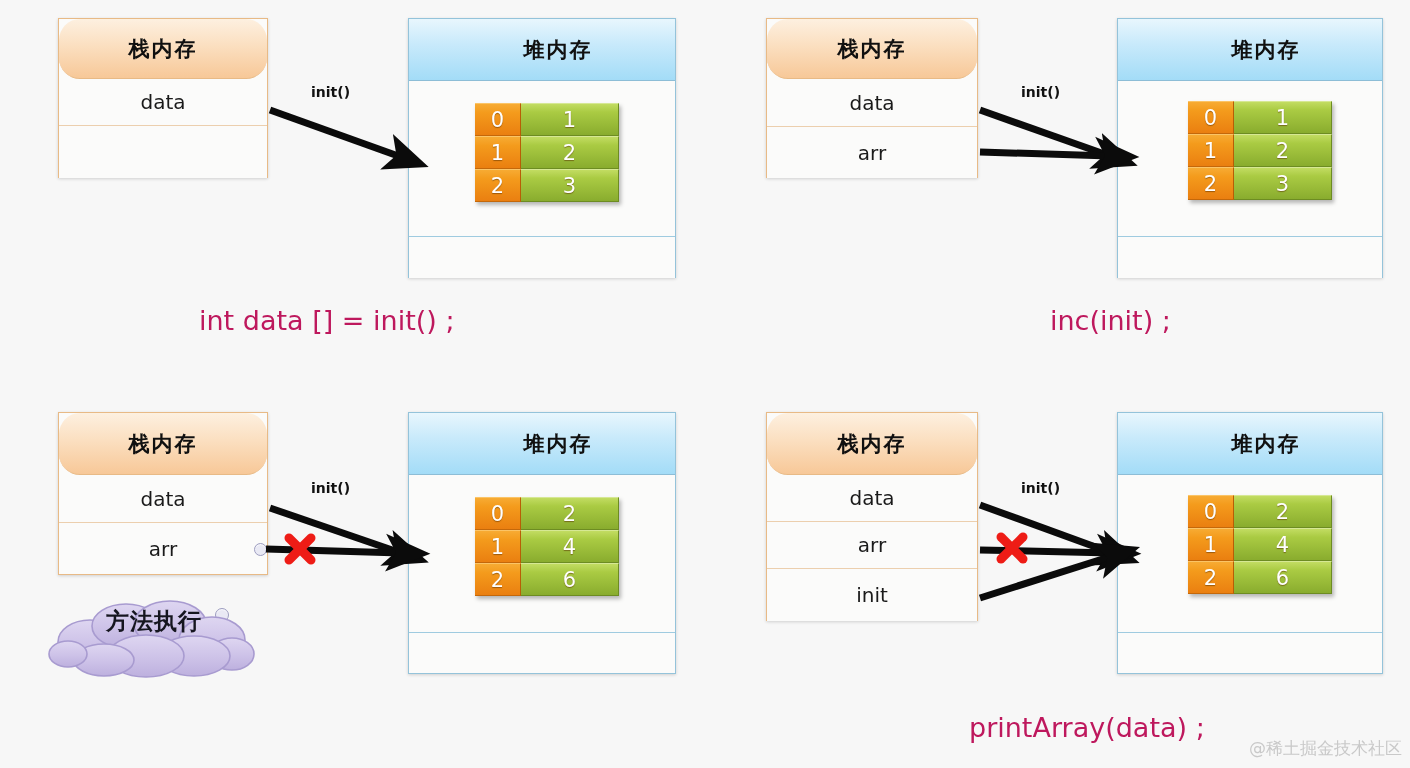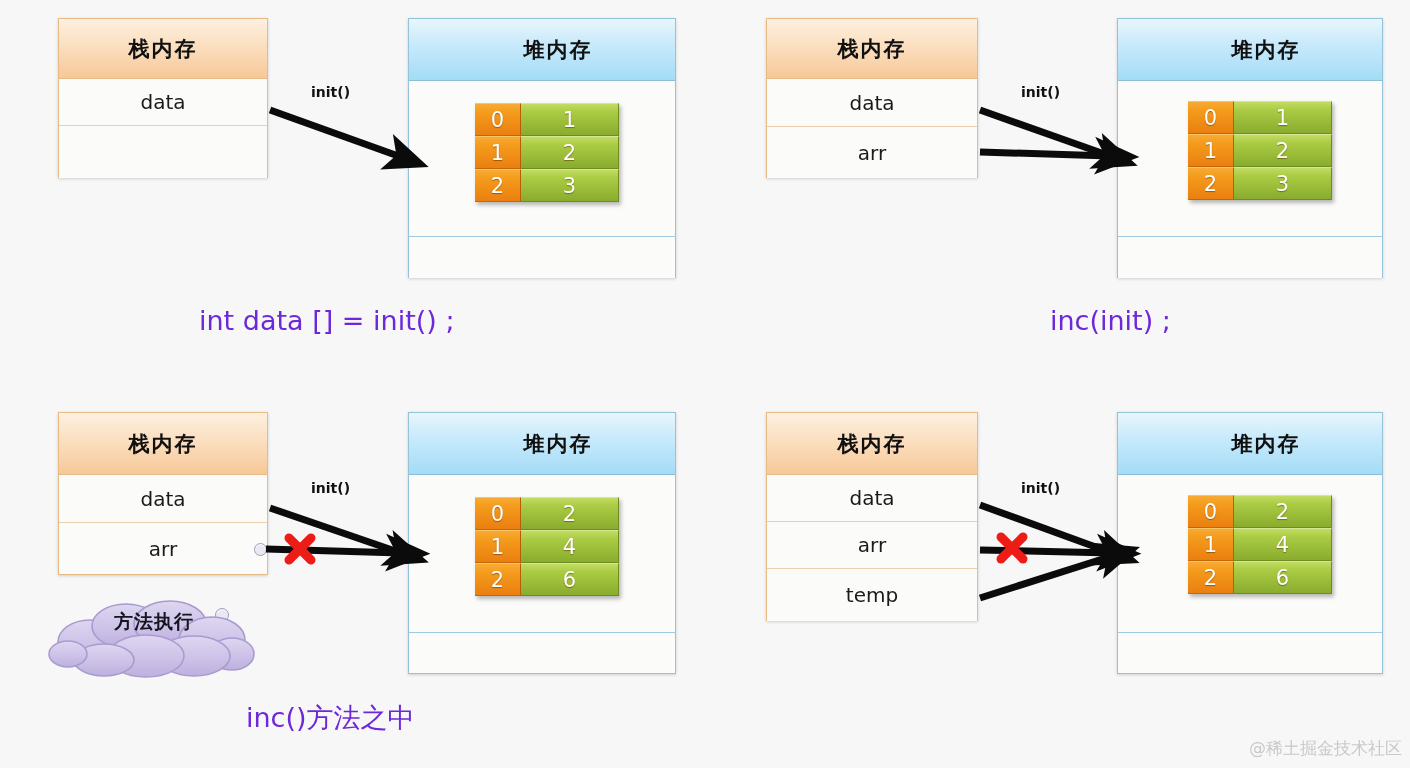--- a/index.html
+++ b/index.html
@@ -48,20 +48,21 @@
     align-items: center;
     justify-content: center;
     font-weight: bold;
     color: #101010;
     letter-spacing: 2px;
   }
   .stack-panel .panel-header {
     background: linear-gradient(to bottom, #fdf0e0 0%, #fbdfc0 45%, #f7c898 100%);
     border-bottom: 1px solid #e8ba86;
     font-size: 21px;
+    border-radius: 21px;
   }
   .heap-panel .panel-header {
     background: linear-gradient(to bottom, #e8f6fd 0%, #c9eafb 40%, #a3dcf7 100%);
     border-bottom: 1px solid #8dbdd6;
     font-size: 21px;
     padding-left: 32px;
   }
 
   .panel-row {
     box-sizing: border-box;
@@ -140,39 +141,39 @@
     font-size: 14px;
     color: #111;
     font-family: "DejaVu Sans", "Liberation Sans", sans-serif;
     white-space: nowrap;
   }
 
   
   .caption {
     position: absolute;
     font-size: 27px;
-    color: #6d28d9;
+    color: #be185d;
     white-space: nowrap;
     font-family: "DejaVu Sans", "Liberation Sans", sans-serif;
   }
 
   
   .cloud-wrap {
     position: absolute;
     left: 46px;
     top: 598px;
     width: 216px;
     height: 80px;
   }
   .cloud-text {
     position: absolute;
     left: 0; top: 10px;
     width: 216px;
     text-align: center;
-    font-size: 19px;
+    font-size: 23px;
     font-weight: bold;
     color: #15151f;
     line-height: 26px;
     letter-spacing: 1px;
     font-family: "DejaVu Sans", "Liberation Sans", sans-serif;
     z-index: 2;
   }
 
   .dot {
     position: absolute;
@@ -310,27 +311,26 @@
         <ellipse cx="100" cy="58" rx="38" ry="21"></ellipse>
         <ellipse cx="58" cy="62" rx="30" ry="16"></ellipse>
         <ellipse cx="22" cy="56" rx="19" ry="13"></ellipse>
       </g>
     </svg>
     <div class="cloud-text">
       <div>方法执行</div>
     </div>
   </div>
 
-  <div class="caption" style="left:246px; top:700px;">inc()方法之中</div>
 
   <div class="panel stack-panel" style="left:766px; top:412px; width:212px; height:209px;">
     <div class="panel-header" style="height:62px;">栈内存</div>
     <div class="panel-row" style="height:47px;">data</div>
     <div class="panel-row" style="height:47px;">arr</div>
-    <div class="panel-row" style="height:52px;">temp</div>
+    <div class="panel-row" style="height:52px;">init</div>
   </div>
 
   <div class="panel heap-panel" style="left:1117px; top:412px; width:266px; height:262px;">
     <div class="panel-header" style="height:62px;">堆内存</div>
     <div class="heap-body" style="height:158px;">
       <div class="array" style="left:70px; top:20px;">
         <div class="array-row">
           <div class="cell cell-idx">0</div>
           <div class="cell cell-val">2</div>
         </div>
@@ -342,20 +342,21 @@
           <div class="cell cell-idx">2</div>
           <div class="cell cell-val">6</div>
         </div>
       </div>
     </div>
     <div class="heap-foot" style="height:40px;"></div>
   </div>
 
   <div class="edge-label" style="left:1021px; top:480px;">init()</div>
 
+  <div class="caption" style="left:969px; top:712px;">printArray(data) ;</div>
 
   <svg class="overlay">
     <defs>
       <marker id="ah" markerWidth="7" markerHeight="7" refX="2.2" refY="3" orient="auto" markerUnits="strokeWidth">
         <path d="M0,0.3 L6.4,3 L0,5.7 L1.5,3 Z" fill="#0b0b0b"></path>
       </marker>
     </defs>
 
     <line x1="270" y1="110" x2="401" y2="157" stroke="#0b0b0b" stroke-width="7" marker-end="url(#ah)"></line>
 

